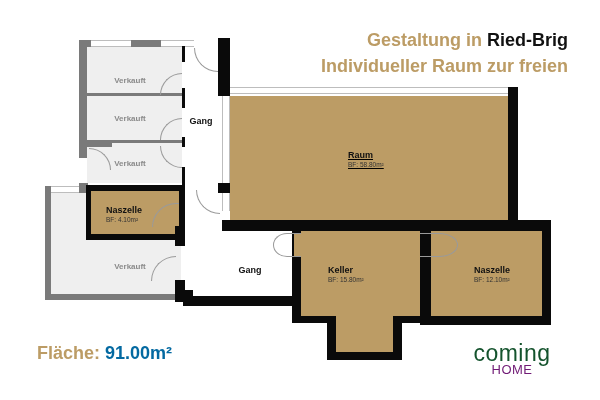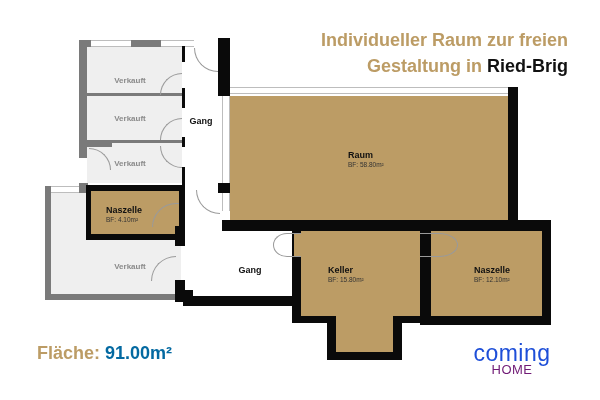--- a/index.html
+++ b/index.html
@@ -15,29 +15,29 @@
   .lbl{position:absolute;text-align:left;transform:translate(-50%,-50%);white-space:nowrap;}
   .sold-lbl{font-size:8px;font-weight:bold;color:#8a8a8a;}
   .room-name{font-size:9px;font-weight:bold;color:#111;display:block;text-align:left;}
   .room-bf{font-size:6.5px;color:#333;display:block;text-align:left;margin-top:1px;}
   .gang{font-size:9px;font-weight:bold;color:#111;}
   .title{position:absolute;right:32px;top:27px;text-align:right;font-weight:bold;font-size:18px;line-height:26px;color:#bc9c65;}
   .title .dark{color:#111;}
   .flaeche{position:absolute;left:37px;top:343px;font-weight:bold;font-size:18px;color:#bc9c65;}
   .flaeche .dark{color:#0369a1;}
   .logo{position:absolute;left:467px;top:343px;width:90px;text-align:center;}
-  .logo-top{font-size:23px;color:#1d4ed8;letter-spacing:0.5px;line-height:20px;}
+  .logo-top{font-size:23px;color:#14532d;letter-spacing:0.5px;line-height:20px;}
   .logo-bot{font-size:13px;color:#701a75;letter-spacing:0.5px;line-height:14px;}
 </style>
 </head>
 <body>
 
 <div class="title">
+  <div><span>Gestaltung in </span><span class="dark">Ried-Brig</span></div>
   <div>Individueller Raum zur freien</div>
-  <div><span>Gestaltung in </span><span class="dark">Ried-Brig</span></div>
 </div>
 
 <div>
 
   <div class="abs sold" style="left:87px;top:46px;width:95px;height:47px;"></div>
   <div class="abs sold" style="left:87px;top:96px;width:95px;height:44px;"></div>
   <div class="abs sold" style="left:87px;top:143px;width:95px;height:40px;"></div>
 
   <div class="abs gry" style="left:79px;top:40px;width:8px;height:118px;"></div>
   <div class="abs gry" style="left:79px;top:40px;width:12px;height:7px;"></div>
@@ -82,21 +82,21 @@
   <div class="abs winv" style="left:222px;top:96px;width:8px;height:115px;"></div>
   <div class="abs blk" style="left:218px;top:183px;width:12px;height:10px;"></div>
   <div class="door" style="left:194px;top:48px;width:24px;height:24px;border-radius:0 0 0 24px;border-right:none;border-top:none;"></div>
   <div class="door" style="left:196px;top:190px;width:24px;height:24px;border-radius:0 0 0 24px;border-right:none;border-top:none;"></div>
   <div class="lbl gang" style="left:201px;top:121px;">Gang</div>
 
   <div class="abs win" style="left:230px;top:87px;width:288px;height:7px;"></div>
   <div class="abs blk" style="left:508px;top:87px;width:10px;height:145px;"></div>
   <div class="abs blk" style="left:222px;top:220px;width:296px;height:11px;"></div>
   <div class="abs gold" style="left:230px;top:96px;width:278px;height:124px;"></div>
-  <div class="abs" style="left:348px;top:150px;">
+  <div class="abs" style="left:348px;top:150px;text-decoration:underline;">
     <span class="room-name">Raum</span>
     <span class="room-bf">BF: 58.80m²</span>
   </div>
 
   <div class="abs blk" style="left:175px;top:226px;width:10px;height:20px;"></div>
   <div class="abs blk" style="left:175px;top:280px;width:10px;height:22px;"></div>
   <div class="abs blk" style="left:183px;top:290px;width:10px;height:15px;"></div>
   <div class="abs blk" style="left:183px;top:296px;width:115px;height:10px;"></div>
   <div class="lbl gang" style="left:250px;top:270px;">Gang</div>
 

